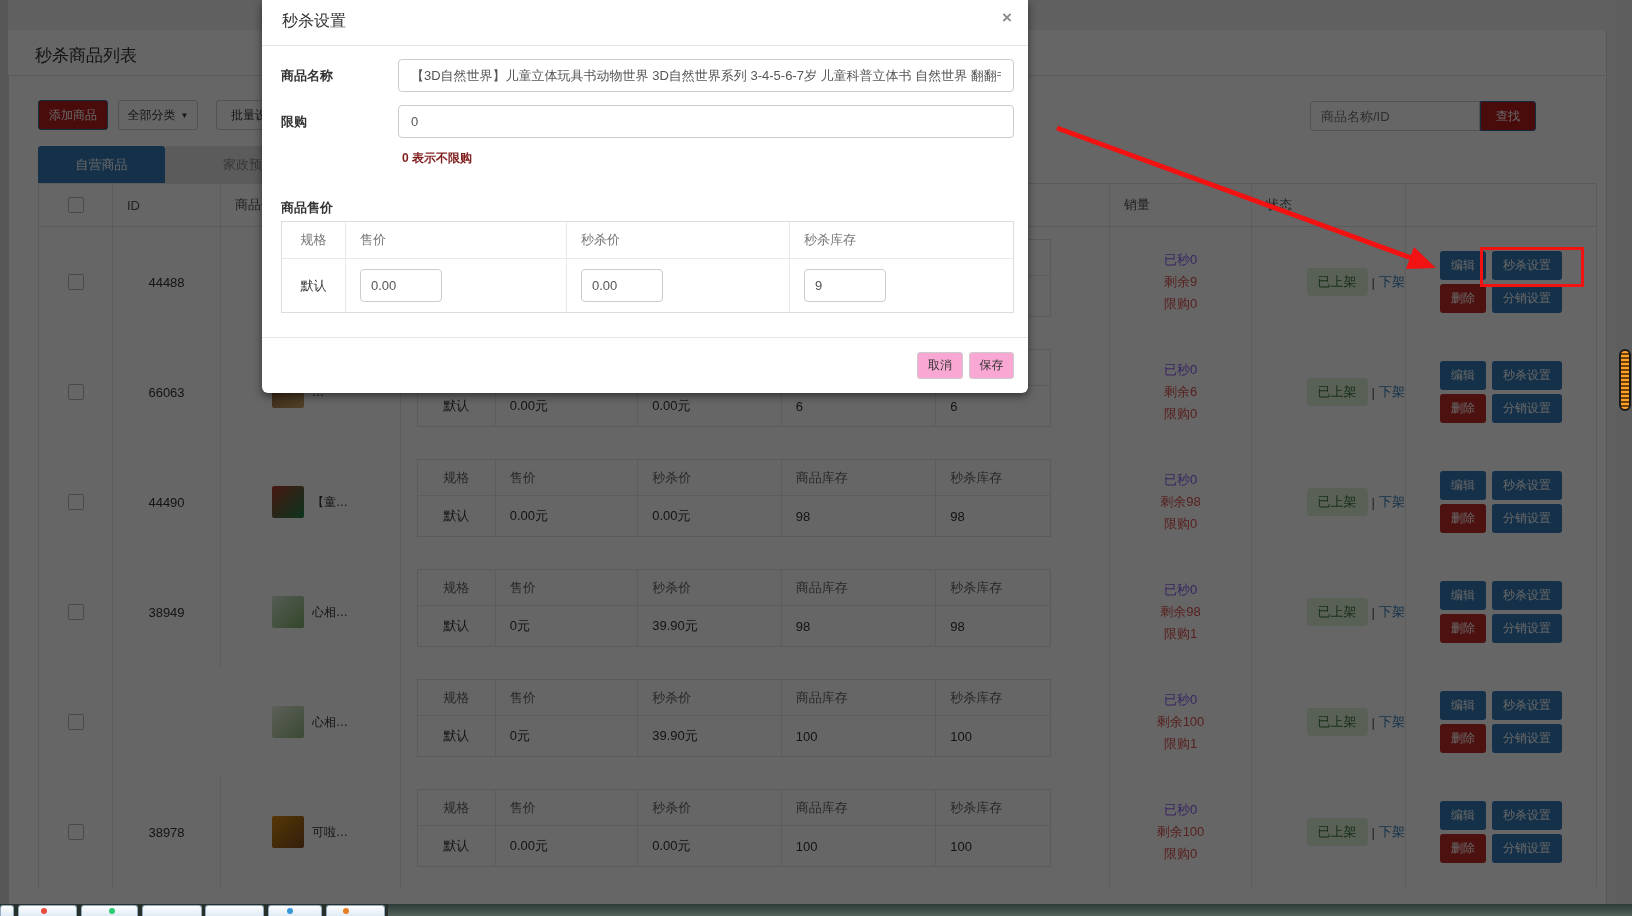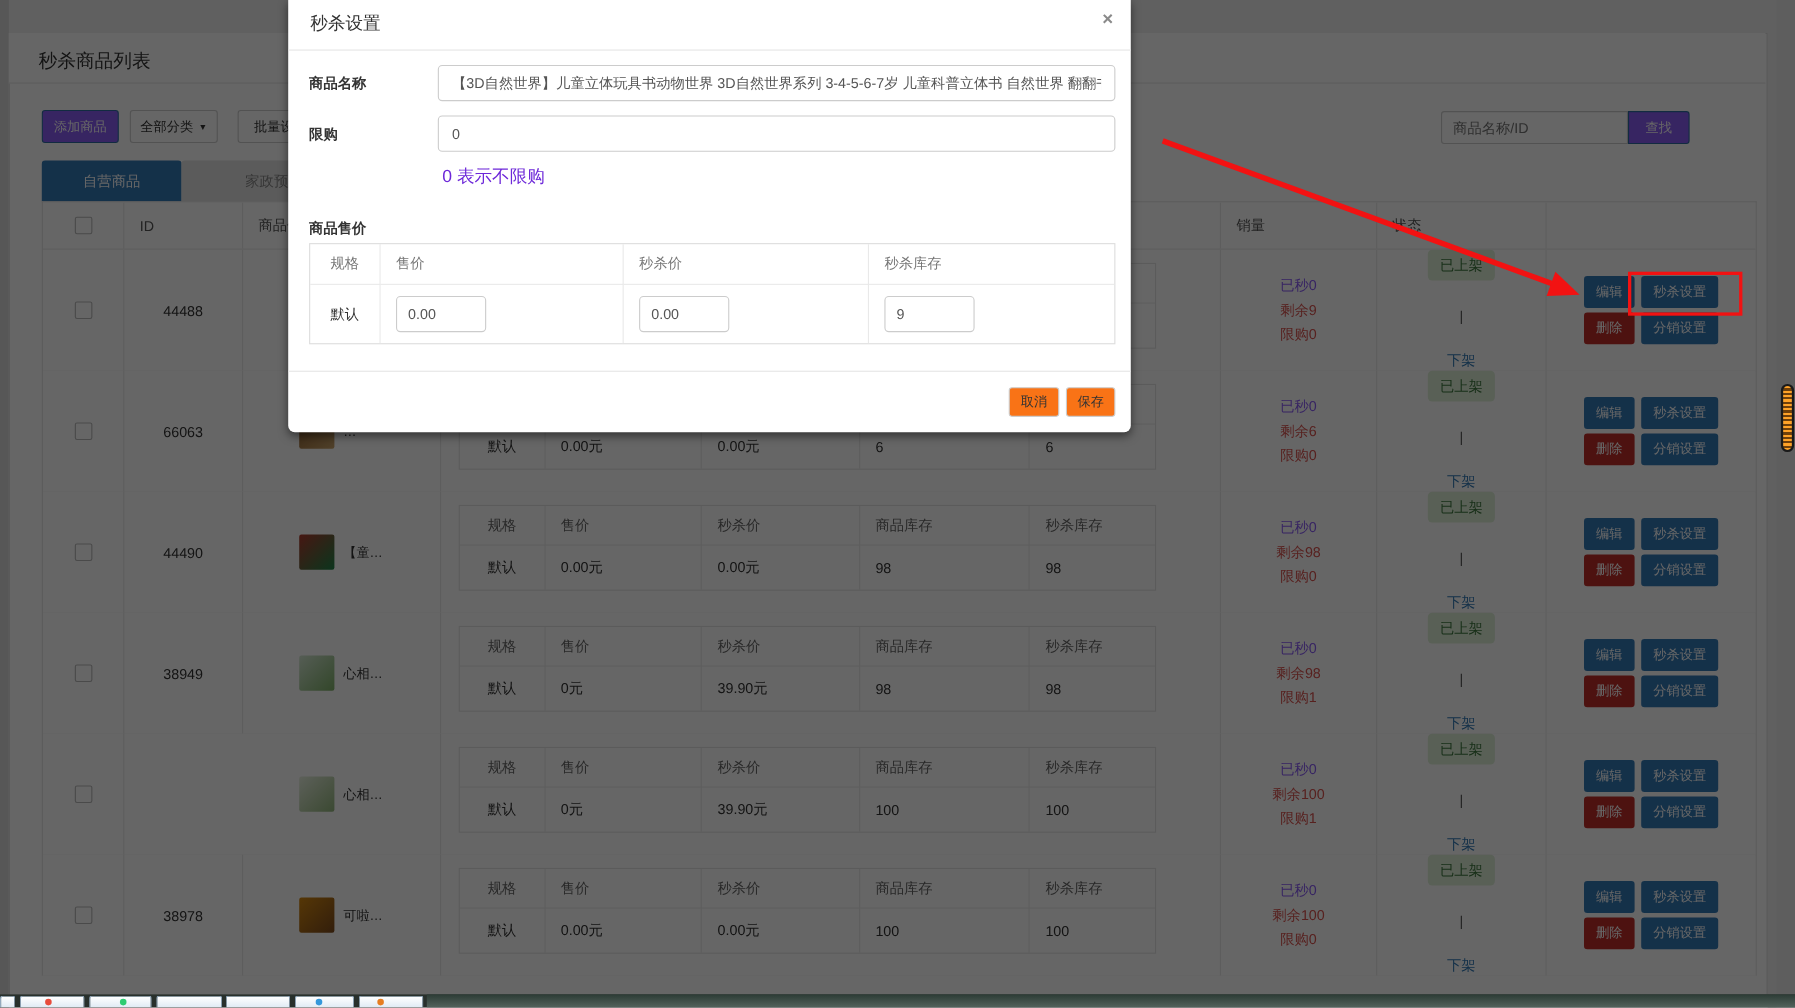--- a/index.html
+++ b/index.html
@@ -9,21 +9,21 @@
     background:#f0f0f0;color:#333;
   }
   .abs{position:absolute;}
   
   .page{position:absolute;inset:0;z-index:1;background:#f0f0f0;}
   .left-edge{position:absolute;left:0;top:0;width:8px;height:916px;background:#d9d9d9;}
   .panel{position:absolute;left:8px;top:30px;width:1597px;height:886px;background:#ffffff;border:1px solid #ddd;}
   .panel-header{position:absolute;left:8px;top:30px;width:1597px;height:45px;background:#fff;border-bottom:1px solid #e7e7e7;}
   .panel-title{position:absolute;left:27px;top:14px;font-size:17px;color:#333;}
   .btn{display:flex;align-items:center;justify-content:center;font-size:12px;border-radius:3px;box-sizing:border-box;cursor:pointer;}
-  .btn-primary{background:#8b5cf6;color:#fff;border:1px solid #2e6da4;}
+  .btn-primary{background:#b91c1c;color:#fff;border:1px solid #2e6da4;}
   .btn-default{background:#fff;color:#333;border:1px solid #ccc;}
   .toolbar-add{left:38px;top:100px;width:70px;height:30px;}
   .toolbar-cat{left:118px;top:100px;width:80px;height:30px;gap:5px;}
   .caret{font-size:8px;color:#333;}
   .toolbar-batch{left:216px;top:100px;width:78px;height:30px;}
   .search-input{position:absolute;left:1310px;top:101px;width:170px;height:30px;box-sizing:border-box;border:1px solid #ccc;border-radius:3px 0 0 3px;padding:0 10px;font-size:13px;color:#555;font-family:inherit;}
   .search-btn{left:1480px;top:101px;width:56px;height:30px;border-radius:0 3px 3px 0;}
   .tab{position:absolute;top:146px;height:37px;display:flex;align-items:center;justify-content:center;font-size:13px;cursor:pointer;}
   .tab-active{left:38px;width:127px;background:#337ab7;color:#fff;border-radius:3px 3px 0 0;}
   .tab-idle{left:165px;width:155px;background:#e4e4e4;color:#888;border-radius:3px 3px 0 0;}
@@ -52,53 +52,53 @@
   .spec-row{display:flex;}
   .spec-cell{box-sizing:border-box;border-right:1px solid #e9e9e9;padding-left:14px;display:flex;align-items:center;font-size:13px;}
   .spec-cell:last-child{border-right:none;}
   .sc0{width:78px;justify-content:center;padding-left:0;}
   .sc1{width:143px;} .sc2{width:144px;} .sc3{width:155px;} .sc4{width:114px;}
   .spec-head .spec-cell{height:36px;color:#666;border-bottom:1px solid #e9e9e9;}
   .spec-data .spec-cell{height:40px;color:#333;}
   .red-text{color:#d9534f;}
   .sales-cell{display:flex;flex-direction:column;align-items:center;justify-content:center;font-size:13px;line-height:22px;}
   .sales-sold{color:#8b5cf6;text-align:right;}
-  .status-cell{display:flex;align-items:center;justify-content:space-between;gap:4px;font-size:13px;flex-direction:column;}
+  .status-cell{display:flex;align-items:center;justify-content:flex-end;gap:4px;font-size:13px;}
   .badge-on{background:#dff0d8;color:#3c763d;padding:5px 11px;border-radius:4px;font-size:13px;}
   .status-divider{color:#555;}
   .link-off{color:#337ab7;cursor:pointer;}
   .action-cell{display:flex;flex-direction:column;align-items:center;justify-content:center;gap:4px;}
   .action-row{display:flex;gap:6px;}
   .abtn{font-size:12px;color:#fff;border-radius:3px;padding:6px 11px;cursor:pointer;white-space:nowrap;}
   .abtn-blue{background:#337ab7;}
   .abtn-red{background:#c12e2a;}
   
   .overlay{position:absolute;inset:0;z-index:10;background:rgba(0,0,0,0.60);}
   
   .scroll-track{position:absolute;left:1615px;top:0;width:17px;height:916px;background:#ececec;z-index:2;}
   .scroll-thumb{position:absolute;left:1619px;top:349px;width:12px;height:62px;z-index:20;border:2px solid #1a1a1a;border-radius:7px;box-sizing:border-box;background:repeating-linear-gradient(180deg,#ffa227 0 2px,#70400a 2px 4px);}
   
   .modal{position:absolute;left:262px;top:0;width:766px;height:393px;background:#fff;z-index:30;border-radius:0 0 6px 6px;box-shadow:0 3px 9px rgba(0,0,0,.5);}
   .modal-title{position:absolute;left:20px;top:11px;font-size:16px;color:#333;}
   .modal-close{position:absolute;right:16px;top:9px;font-size:17px;font-weight:bold;color:#8a8a8a;cursor:pointer;line-height:1;}
   .modal-hline{position:absolute;left:0;top:45px;width:766px;height:1px;background:#e5e5e5;}
   .m-label{position:absolute;left:19px;font-size:13px;font-weight:bold;color:#333;}
   .m-input{position:absolute;left:136px;width:616px;height:33px;box-sizing:border-box;border:1px solid #ccc;border-radius:4px;padding:0 12px;font-size:13px;color:#555;font-family:inherit;background:#fff;}
-  .m-hint{position:absolute;left:140px;top:150px;font-size:16px;font-weight:normal;color:#6d28d9;}
+  .m-hint{position:absolute;left:140px;top:150px;font-size:12px;font-weight:bold;color:#7f1d1d;}
   .m-table{position:absolute;left:19px;top:221px;width:733px;border:1px solid #ddd;box-sizing:border-box;}
   .mt-row{display:flex;}
   .mt-cell{box-sizing:border-box;border-right:1px solid #e9e9e9;display:flex;align-items:center;padding-left:14px;font-size:13px;}
   .mt-cell:last-child{border-right:none;}
   .mc0{width:64px;justify-content:center;padding-left:0;}
   .mc1{width:221px;} .mc2{width:223px;} .mc3{width:223px;}
   .mt-head .mt-cell{height:37px;color:#777;border-bottom:1px solid #e9e9e9;}
   .mt-data .mt-cell{height:53px;color:#333;}
   .cell-input{width:82px;height:33px;box-sizing:border-box;border:1px solid #ccc;border-radius:4px;padding:0 10px;font-size:13px;color:#555;font-family:inherit;}
   .modal-footer-line{position:absolute;left:0;top:337px;width:766px;height:1px;background:#e5e5e5;}
-  .m-btn{position:absolute;top:352px;height:27px;display:flex;align-items:center;justify-content:center;background:#f97316;border:1px solid #ccc;border-radius:3px;font-size:12px;color:#333;box-sizing:border-box;cursor:pointer;}
+  .m-btn{position:absolute;top:352px;height:27px;display:flex;align-items:center;justify-content:center;background:#f9a8d4;border:1px solid #ccc;border-radius:3px;font-size:12px;color:#333;box-sizing:border-box;cursor:pointer;}
   .m-cancel{left:655px;width:46px;}
   .m-save{left:707px;width:45px;}
   
   .anno-svg{position:absolute;inset:0;z-index:40;pointer-events:none;}
   .anno-rect{position:absolute;left:1480px;top:247px;width:104px;height:40px;border:3px solid #f21212;z-index:40;box-sizing:border-box;}
   
   .taskbar{position:absolute;left:0;top:904px;width:1632px;height:12px;background:#28302c;z-index:25;}
   .tb-box{position:absolute;top:1px;height:11px;background:linear-gradient(180deg,#ffffff,#dfeaf4);border:1px solid #93a9bd;border-bottom:none;border-radius:3px 3px 0 0;box-sizing:border-box;}
   .tb-dark{position:absolute;left:388px;top:0;width:1244px;height:12px;background:linear-gradient(180deg,#2c3b35,#53635c);}
   .tb-dot{position:absolute;top:4px;width:6px;height:6px;border-radius:50%;}

